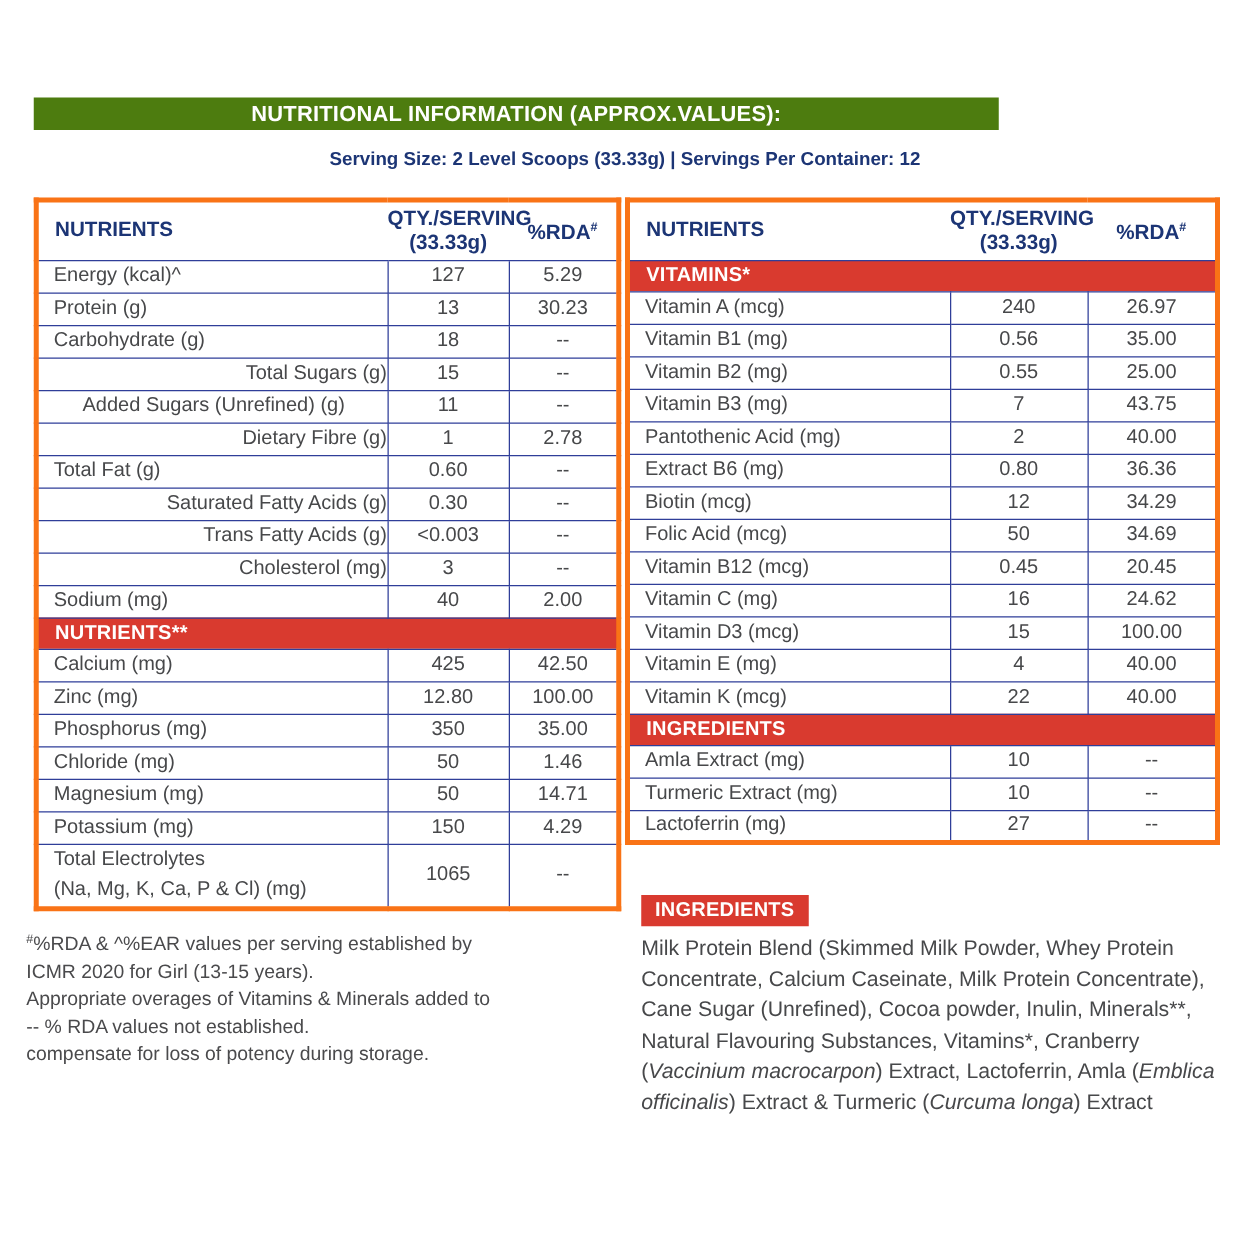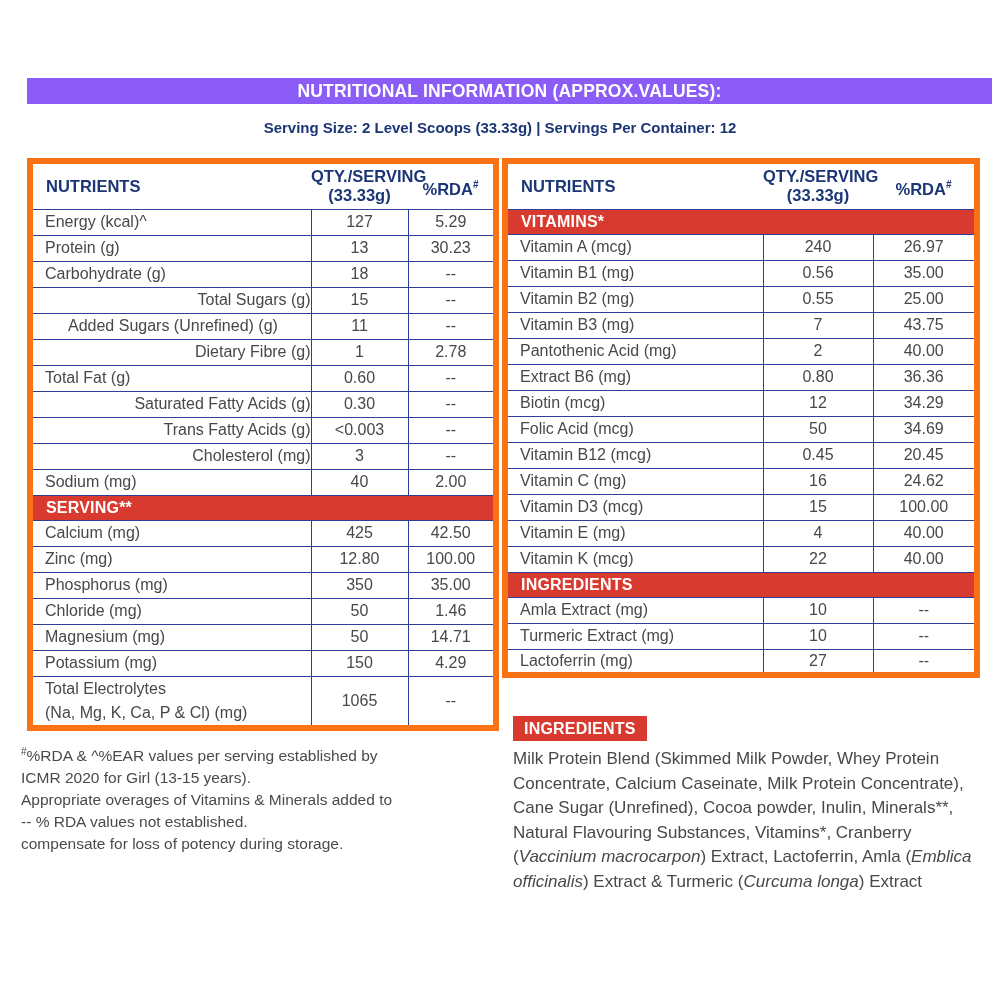--- a/index.html
+++ b/index.html
@@ -1,31 +1,31 @@
 <!DOCTYPE html>
 <html><head>
 <meta charset="utf-8">
 <style>
   * { margin:0; padding:0; box-sizing:border-box; }
   html,body { background:#ffffff; }
   body { font-family:"Liberation Sans","DejaVu Sans",sans-serif; }
   .canvas { position:relative; width:1000px; height:1000px; background:#ffffff; overflow:hidden; }
 
   .title-banner {
-    position:absolute; left:27px; top:78px; width:965px; height:26px;
-    background:#8b5cf6; color:#ffffff; font-weight:bold; font-size:17.5px;
+    position:absolute; left:27px; top:78px; width:772px; height:26px;
+    background:#4d7c0f; color:#ffffff; font-weight:bold; font-size:17.5px;
     display:flex; align-items:center; justify-content:center; letter-spacing:.2px;
   }
   .serving-line {
     position:absolute; left:0; top:119px; width:1000px; text-align:center;
     color:#1c3575; font-weight:bold; font-size:15px;
   }
 
   .tables { position:absolute; left:27px; top:158px; display:flex; gap:3px; align-items:flex-start; }
-  table.ntable { border-collapse:collapse; table-layout:fixed; border:6px solid #f97316; background:#ffffff; }
+  table.ntable { border-collapse:collapse; table-layout:fixed; border:4px solid #f97316; background:#ffffff; }
   table.left-t  { width:470px; }
   table.right-t { width:476px; }
   .ntable th {
     height:48px; color:#1c3575; font-size:16.5px; font-weight:bold;
     border-bottom:1px solid #2f3e99; vertical-align:middle; padding:0;
   }
   .ntable th.h-name { text-align:left; padding-left:13px; }
   .ntable th.h-qty, .ntable th.h-rda { text-align:center; line-height:19px; }
   .ntable sup { font-size:10px; }
   .ntable td {
@@ -140,21 +140,21 @@
             <td class="name-cell indent1">Cholesterol (mg)</td>
             <td class="val-cell">3</td>
             <td class="val-cell">--</td>
           </tr>
           <tr>
             <td class="name-cell">Sodium (mg)</td>
             <td class="val-cell">40</td>
             <td class="val-cell">2.00</td>
           </tr>
           <tr>
-            <td colspan="3" class="section-cell">SERVING**</td>
+            <td colspan="3" class="section-cell">NUTRIENTS**</td>
           </tr>
           <tr>
             <td class="name-cell">Calcium (mg)</td>
             <td class="val-cell">425</td>
             <td class="val-cell">42.50</td>
           </tr>
           <tr>
             <td class="name-cell">Zinc (mg)</td>
             <td class="val-cell">12.80</td>
             <td class="val-cell">100.00</td>

